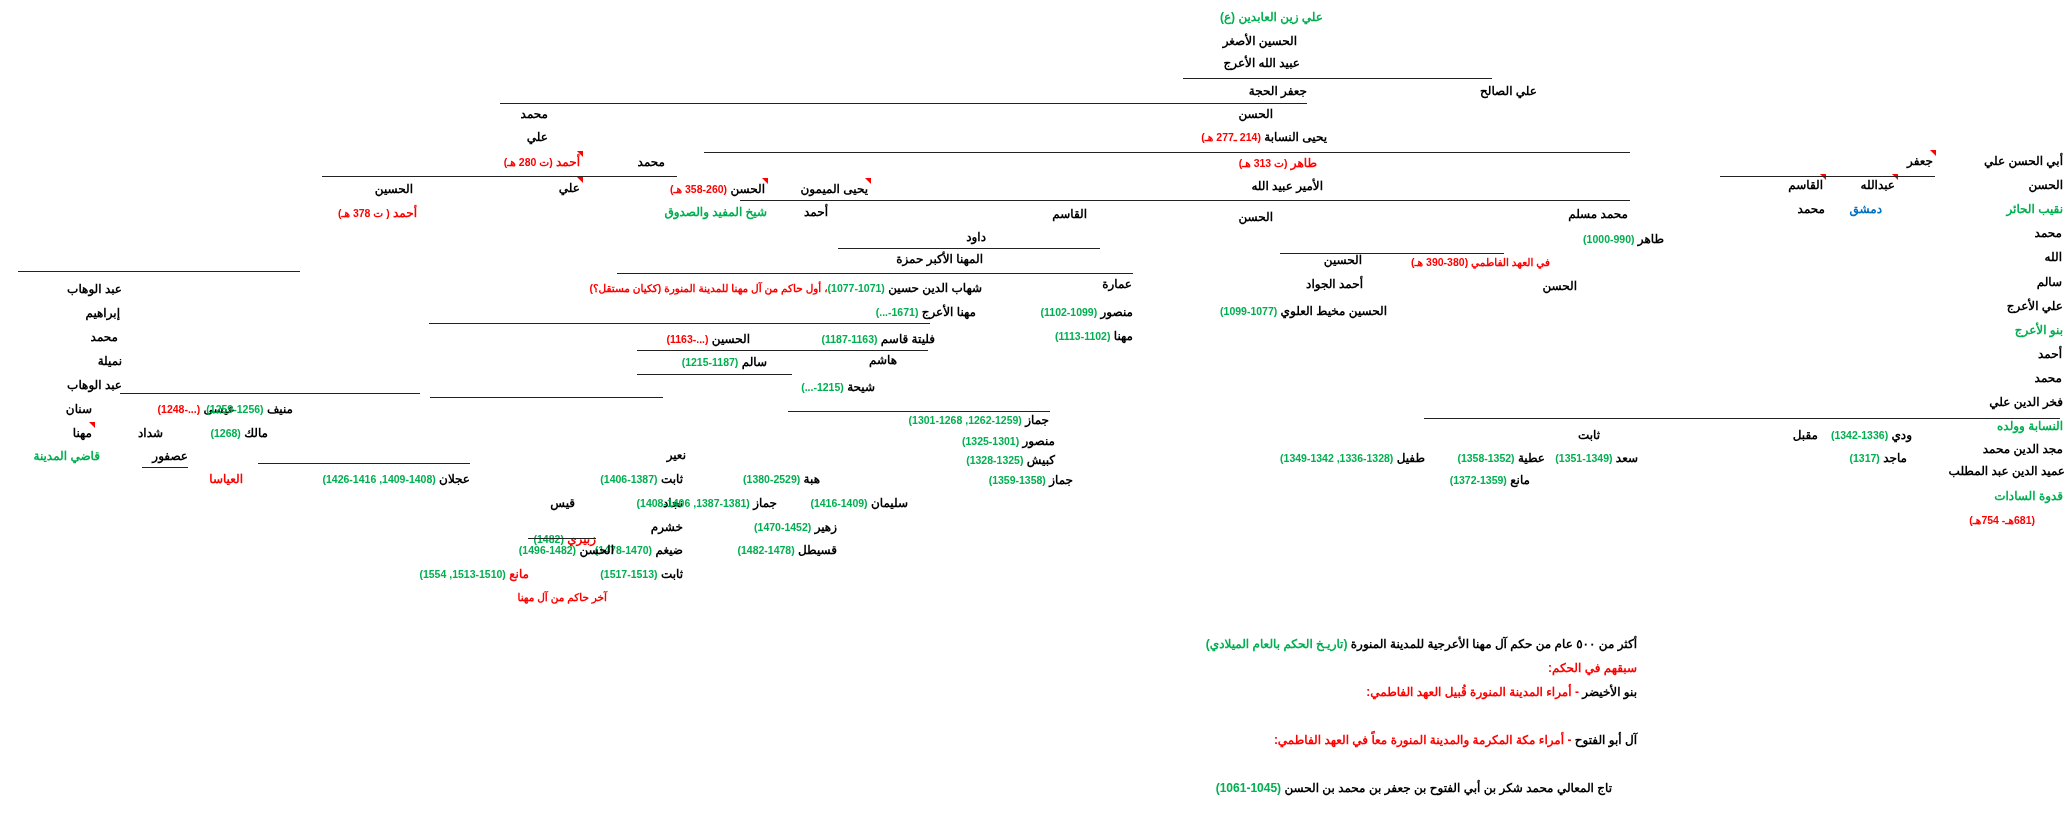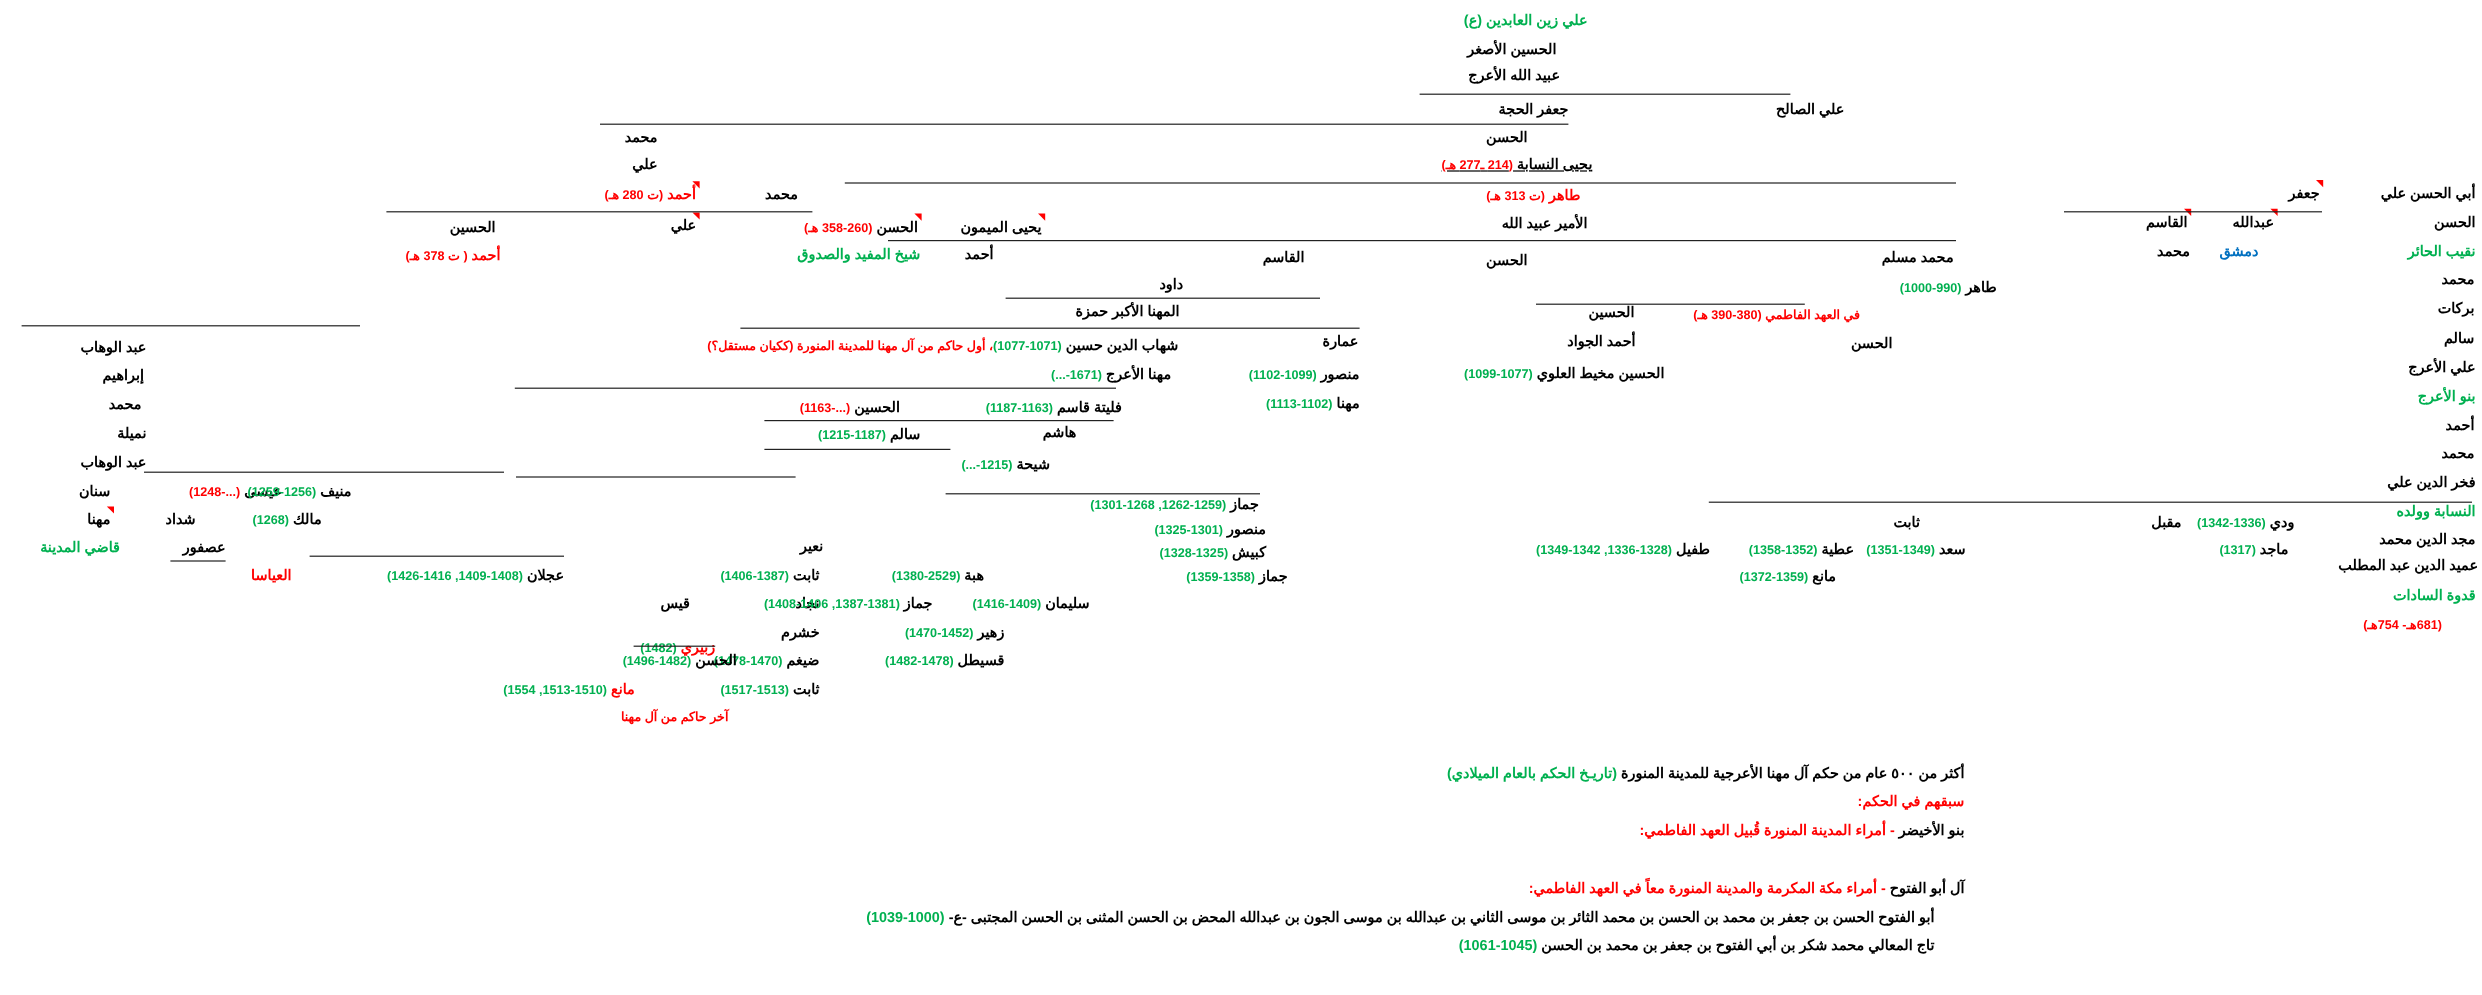--- a/index.html
+++ b/index.html
@@ -49,21 +49,21 @@
 </head>
 <body>
 
 <div id="canvas" dir="rtl" style="width: 2068px; height: 829px; background: rgb(255, 255, 255);">
 <div class="node" style="right: 745px; top: 10px;"><span class="c-g">علي زين العابدين (ع)</span></div>
     <div class="node" style="right: 771px; top: 34px;"><span class="c-k">الحسين الأصغر</span></div>
     <div class="node" style="right: 768px; top: 56px;"><span class="c-k">عبيد الله الأعرج</span></div>
     <div class="node" style="right: 531px; top: 84px;"><span class="c-k">علي الصالح</span></div>
     <div class="node" style="right: 761px; top: 84px;"><span class="c-k">جعفر الحجة</span></div>
     <div class="node" style="right: 795px; top: 107px;"><span class="c-k">الحسن</span></div>
-    <div class="node" style="right: 741px; top: 130px; text-decoration: underline;"><span class="c-k">يحيى النسابة </span><span class="c-r sm">(214 ـ277 هـ)</span></div>
+    <div class="node" style="right: 741px; top: 130px;"><span class="c-k">يحيى النسابة </span><span class="c-r sm">(214 ـ277 هـ)</span></div>
     <div class="node" style="right: 751px; top: 156px;"><span class="c-r">طاهر </span><span class="c-r sm">(ت 313 هـ)</span></div>
     <div class="node" style="right: 745px; top: 179px;"><span class="c-k">الأمير عبيد الله</span></div>
     <div class="node" style="right: 1520px; top: 107px;"><span class="c-k">محمد</span></div>
     <div class="node" style="right: 1520px; top: 130px;"><span class="c-k">علي</span></div>
     <div class="corner" style="right: 1485px; top: 151px;"></div>
     <div class="node" style="right: 1488px; top: 155px;"><span class="c-r">أحمد </span><span class="c-r sm">(ت 280 هـ)</span></div>
     <div class="corner" style="right: 1485px; top: 177px;"></div>
     <div class="node" style="right: 1488px; top: 181px;"><span class="c-k">علي</span></div>
     <div class="node" style="right: 1655px; top: 182px;"><span class="c-k">الحسين</span></div>
     <div class="node" style="right: 1651px; top: 206px;"><span class="c-r">أحمد </span><span class="c-r sm">( ت 378 هـ)</span></div>
@@ -79,21 +79,21 @@
     <div class="corner" style="right: 170px; top: 174px;"></div>
     <div class="node" style="right: 173px; top: 178px;"><span class="c-k">عبدالله</span></div>
     <div class="corner" style="right: 242px; top: 174px;"></div>
     <div class="node" style="right: 245px; top: 178px;"><span class="c-k">القاسم</span></div>
     <div class="node" style="right: 186px; top: 202px;"><span class="c-b">دمشق</span></div>
     <div class="node" style="right: 243px; top: 202px;"><span class="c-k">محمد</span></div>
     <div class="node" style="right: 5px; top: 154px;"><span class="c-k">أبي الحسن علي</span></div>
     <div class="node" style="right: 5px; top: 178px;"><span class="c-k">الحسن</span></div>
     <div class="node" style="right: 5px; top: 202px;"><span class="c-g">نقيب الحائر</span></div>
     <div class="node" style="right: 6px; top: 226px;"><span class="c-k">محمد</span></div>
-    <div class="node" style="right: 6px; top: 250px;"><span class="c-k">بركات</span></div>
+    <div class="node" style="right: 6px; top: 250px;"><span class="c-k">الله</span></div>
     <div class="node" style="right: 6px; top: 275px;"><span class="c-k">سالم</span></div>
     <div class="node" style="right: 5px; top: 299px;"><span class="c-k">علي الأعرج</span></div>
     <div class="node" style="right: 5px; top: 323px;"><span class="c-g">بنو الأعرج</span></div>
     <div class="node" style="right: 6px; top: 347px;"><span class="c-k">أحمد</span></div>
     <div class="node" style="right: 6px; top: 371px;"><span class="c-k">محمد</span></div>
     <div class="node" style="right: 5px; top: 395px;"><span class="c-k">فخر الدين علي</span></div>
     <div class="node" style="right: 5px; top: 419px;"><span class="c-g">النسابة وولده</span></div>
     <div class="node" style="right: 5px; top: 442px;"><span class="c-k">مجد الدين محمد</span></div>
     <div class="node" style="right: 3px; top: 464px;"><span class="c-k">عميد الدين عبد المطلب</span></div>
     <div class="node" style="right: 5px; top: 489px;"><span class="c-g">قدوة السادات</span></div>
@@ -160,21 +160,20 @@
     <div class="node" style="right: 1231px; top: 543px;"><span class="c-k">قسيطل </span><span class="c-g sm">(1478-1482)</span></div>
     <div class="node" style="right: 1493px; top: 496px;"><span class="c-k">قيس</span></div>
     <div class="node" style="right: 1472px; top: 532px;"><span class="c-r">زبيري </span><span class="c-g sm">(1482)</span></div>
     <div class="node" style="right: 1454px; top: 543px;"><span class="c-k">الحسن </span><span class="c-g sm">(1482-1496)</span></div>
     <div class="node" style="right: 1539px; top: 567px;"><span class="c-r">مانع </span><span class="c-g sm">(1510-1513, 1554)</span></div>
     <div class="node" style="right: 1461px; top: 590px;"><span class="c-r sm">آخر حاكم من آل مهنا</span></div>
     <div class="node" style="right: 431px; top: 637px;"><span class="c-k">أكثر من ٥٠٠ عام من حكم آل مهنا الأعرجية للمدينة المنورة </span><span class="c-g">(تاريـخ الحكم بالعام الميلادي)</span></div>
     <div class="node" style="right: 431px; top: 661px;"><span class="c-r">سبقهم في الحكم:</span></div>
     <div class="node" style="right: 431px; top: 685px;"><span class="c-k">بنو الأخيضر </span><span class="c-r">- أمراء المدينة المنورة قُبيل العهد الفاطمي:</span></div>
     <div class="node" style="right: 431px; top: 733px;"><span class="c-k">آل أبو الفتوح </span><span class="c-r">- أمراء مكة المكرمة والمدينة المنورة معاً في العهد الفاطمي:</span></div>
-    <div class="node" style="right: 456px; top: 757px;"><span class="c-k">أبو الفتوح الحسن بن جعفر بن محمد بن الحسن بن محمد الثائر بن موسى الثاني بن عبدالله بن موسى الجون بن عبدالله المحض بن الحسن المثنى بن الحسن المجتبى -ع- </span><span class="c-g">(1000-1039)</span></div>
     <div class="node" style="right: 456px; top: 781px;"><span class="c-k">تاج المعالي محمد شكر بن أبي الفتوح بن جعفر بن محمد بن الحسن </span><span class="c-g">(1045-1061)</span></div>
     <div class="gridline" style="left: 1183px; top: 78px; width: 309px;"></div>
     <div class="gridline" style="left: 500px; top: 103px; width: 807px;"></div>
     <div class="gridline" style="left: 704px; top: 152px; width: 926px;"></div>
     <div class="gridline" style="left: 322px; top: 176px; width: 355px;"></div>
     <div class="gridline" style="left: 1720px; top: 176px; width: 215px;"></div>
     <div class="gridline" style="left: 740px; top: 200px; width: 890px;"></div>
     <div class="gridline" style="left: 838px; top: 248px; width: 262px;"></div>
     <div class="gridline" style="left: 1280px; top: 253px; width: 224px;"></div>
     <div class="gridline" style="left: 617px; top: 273px; width: 516px;"></div>

